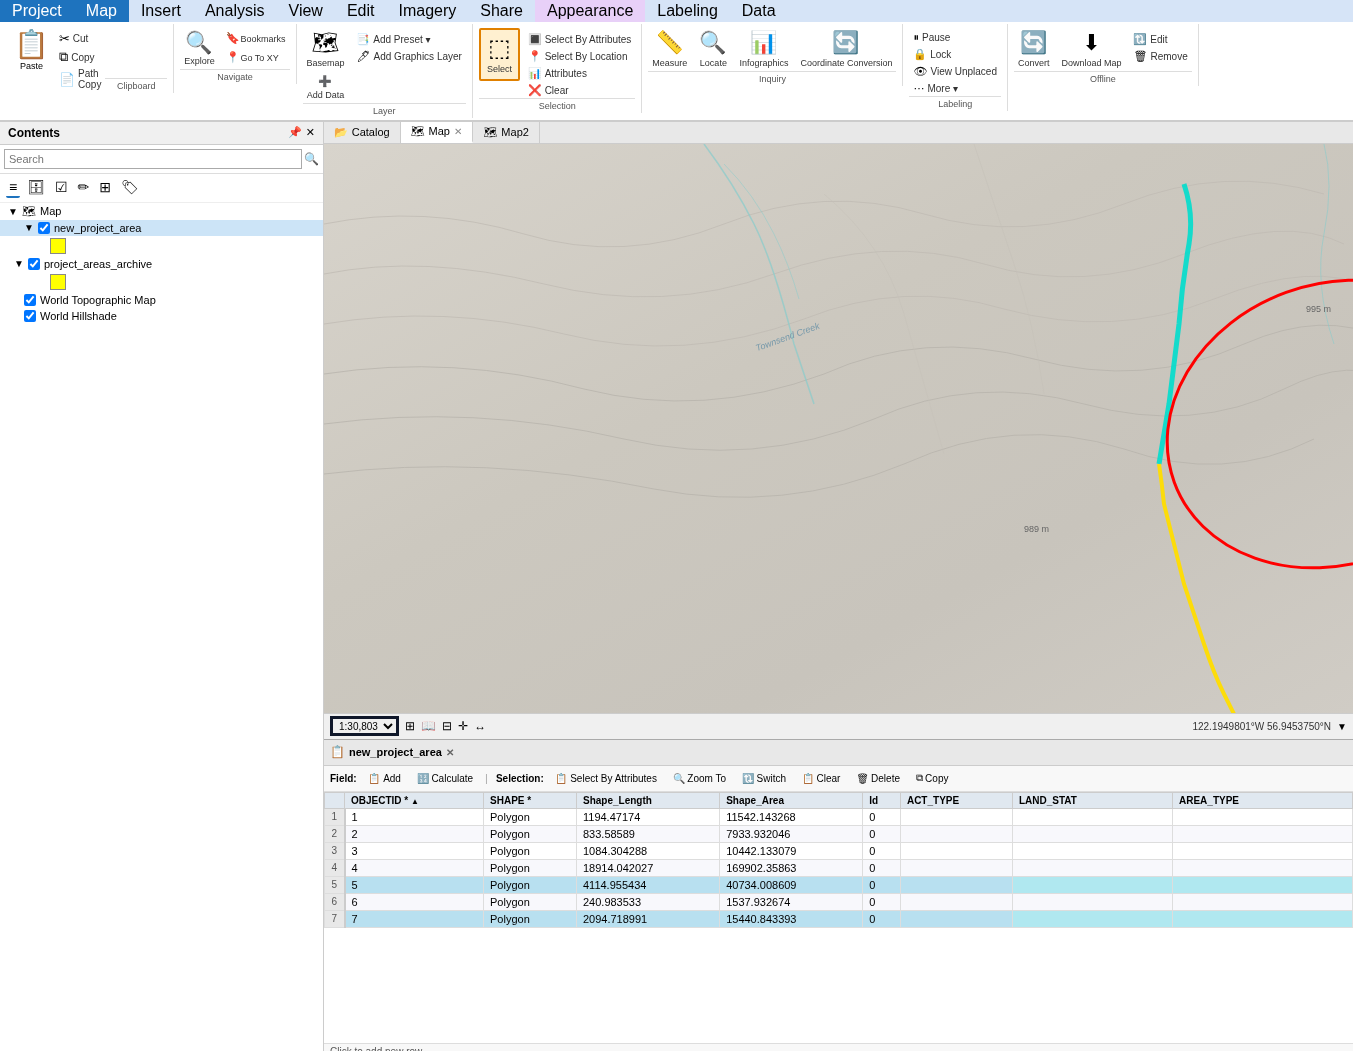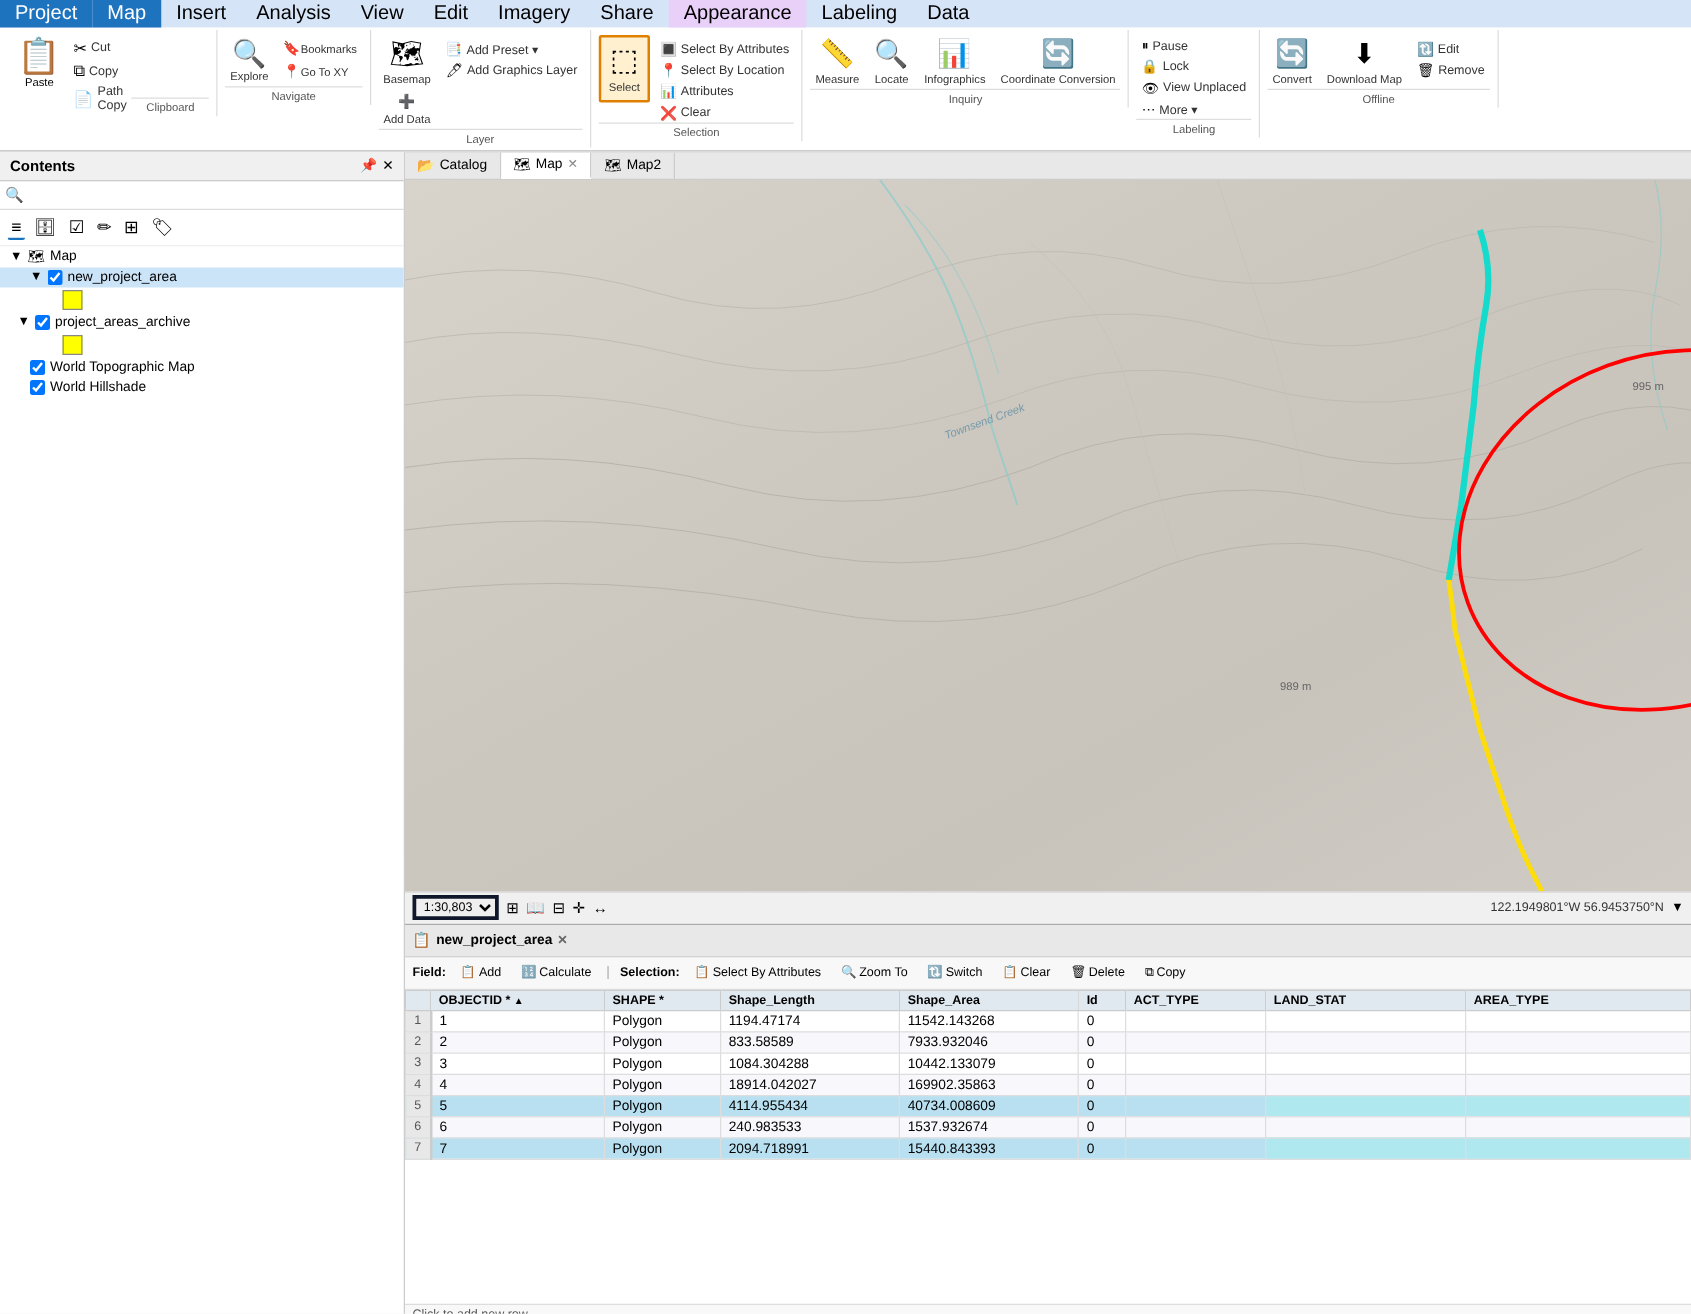--- a/index.html
+++ b/index.html
@@ -279,20 +279,21 @@
 
   <div class="contents-panel">
     <div class="contents-header">
       <span class="contents-title">Contents</span>
       <div class="contents-controls">
         <span style="cursor:pointer;font-size:11px;">📌</span>
         <span style="cursor:pointer;font-size:11px;">✕</span>
       </div>
     </div>
     <div class="search-bar">
+      <input class="search-input" type="text" placeholder="Search" style="">
       <span class="search-icon">🔍</span>
     </div>
     <div class="layer-toolbar">
       <span class="layer-tool active" title="List by Drawing Order">≡</span>
       <span class="layer-tool" title="List by Data Source">🗄</span>
       <span class="layer-tool" title="List by Selection">☑</span>
       <span class="layer-tool" title="List by Editing">✏</span>
       <span class="layer-tool" title="List by Snapping">⊞</span>
       <span class="layer-tool" title="List by Labeling">🏷</span>
     </div>
@@ -385,21 +386,21 @@
       <svg width="100%" height="100%" style="position:absolute;top:0;left:0;pointer-events:none;" xmlns="http://www.w3.org/2000/svg">
 
         <path d="M 860 40 Q 870 70 865 100 Q 858 140 855 180 Q 850 220 845 260 Q 840 290 835 320" stroke="#00ddcc" stroke-width="5" fill="none" opacity="0.9"></path>
 
         <path d="M 835 320 Q 838 340 840 360 Q 850 400 860 440 Q 870 470 880 500 Q 890 530 900 550 Q 910 570 920 590 Q 930 600 935 620 Q 940 640 945 660 Q 960 685 975 700" stroke="#ffdd00" stroke-width="4" fill="none" opacity="0.95"></path>
 
         <ellipse cx="1010" cy="280" rx="170" ry="140" stroke="red" stroke-width="3" fill="none" transform="rotate(-20, 1010, 280)"></ellipse>
       </svg>
 
       <div class="map-label" style="left:430px;top:188px;transform:rotate(-20deg);color:#7799aa;font-size:9px;font-style:italic;">Townsend Creek</div>
-      <div class="elevation-label" style="left:700px;top:400px;color:#666;font-size:9px;">989 m</div>
+      <div class="elevation-label" style="left:700px;top:380px;color:#666;font-size:9px;">989 m</div>
 
       <div class="elevation-label" style="left:982px;top:160px;color:#666;font-size:9px;">995 m</div>
 
     </div>
 
     <div class="map-statusbar">
       <select class="scale-select">
         <option>1:30,803</option>
         <option>1:10,000</option>
         <option>1:50,000</option>

